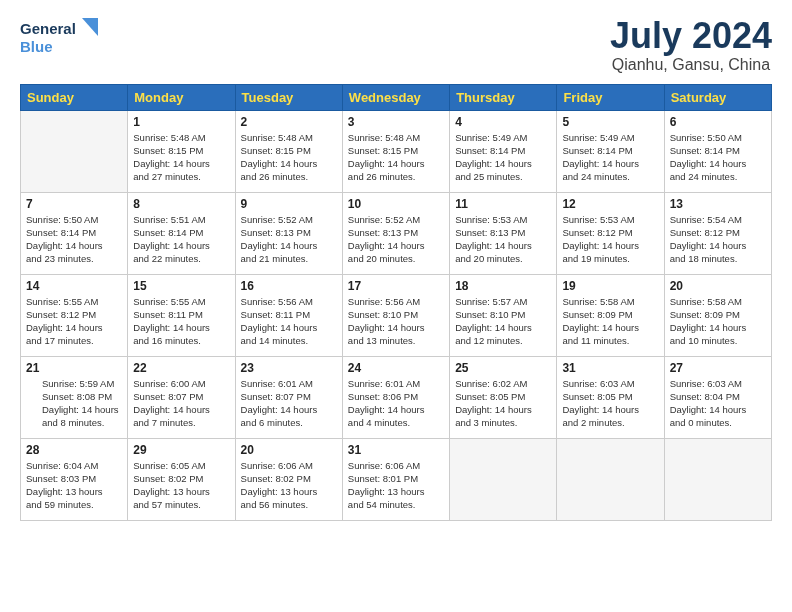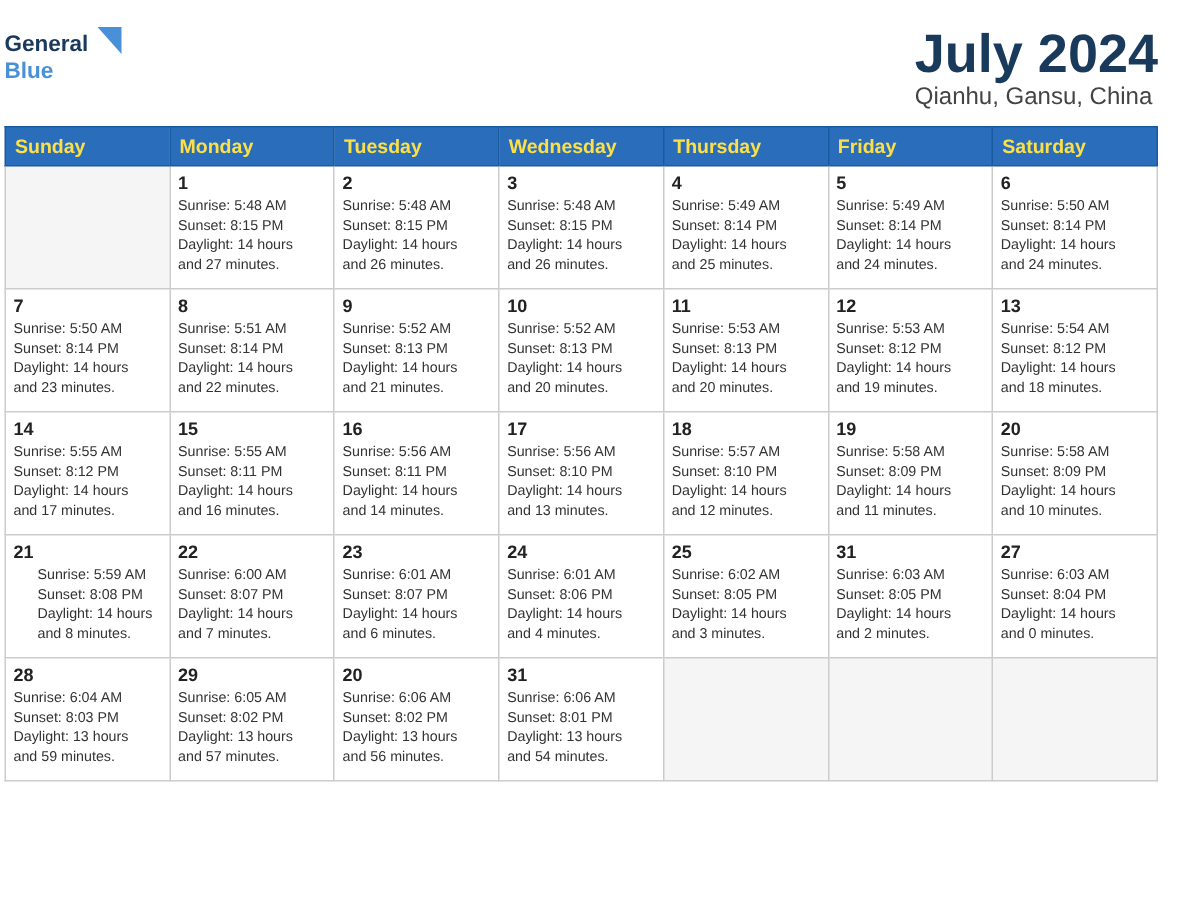--- a/index.html
+++ b/index.html
@@ -6,37 +6,37 @@
     body {
       font-family: Arial, sans-serif;
       background: #fff;
       width: 792px;
       height: 612px;
       overflow: hidden;
     }
     .page {
       width: 792px;
       height: 482px;
-      padding: 16px 20px 12px 3px;
+      padding: 16px 20px 12px 20px;
       display: flex;
       flex-direction: column;
     }
     .header {
       display: flex;
       justify-content: space-between;
       align-items: flex-start;
       margin-bottom: 10px;
     }
     .logo {
       display: flex;
       align-items: center;
       gap: 4px;
     }
     .title-block {
-      text-align: left;
+      text-align: center;
     }
     .main-title {
       font-size: 36px;
       font-weight: bold;
       color: #1a3a5c;
       line-height: 1.1;
     }
     .subtitle {
       font-size: 16px;
       color: #444;

